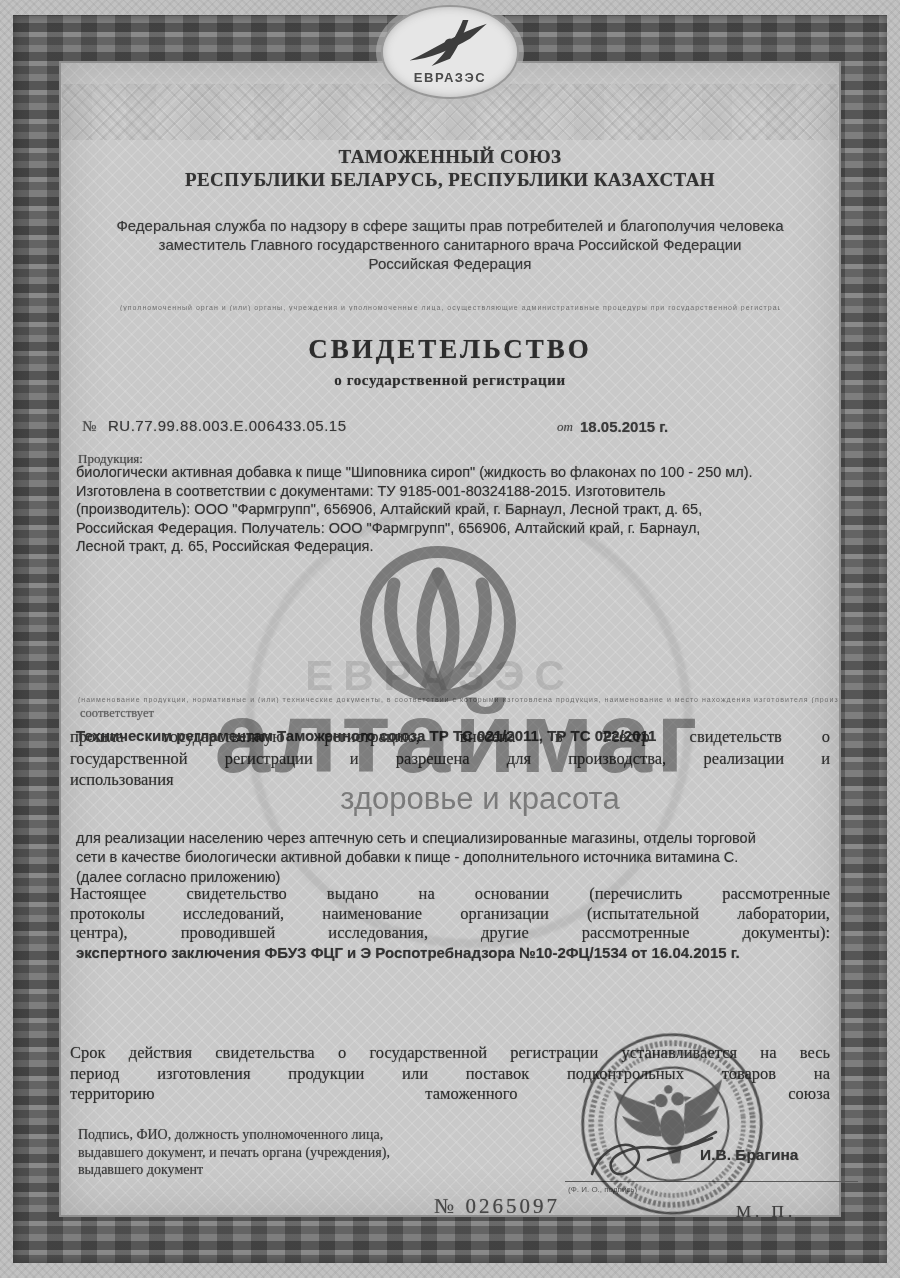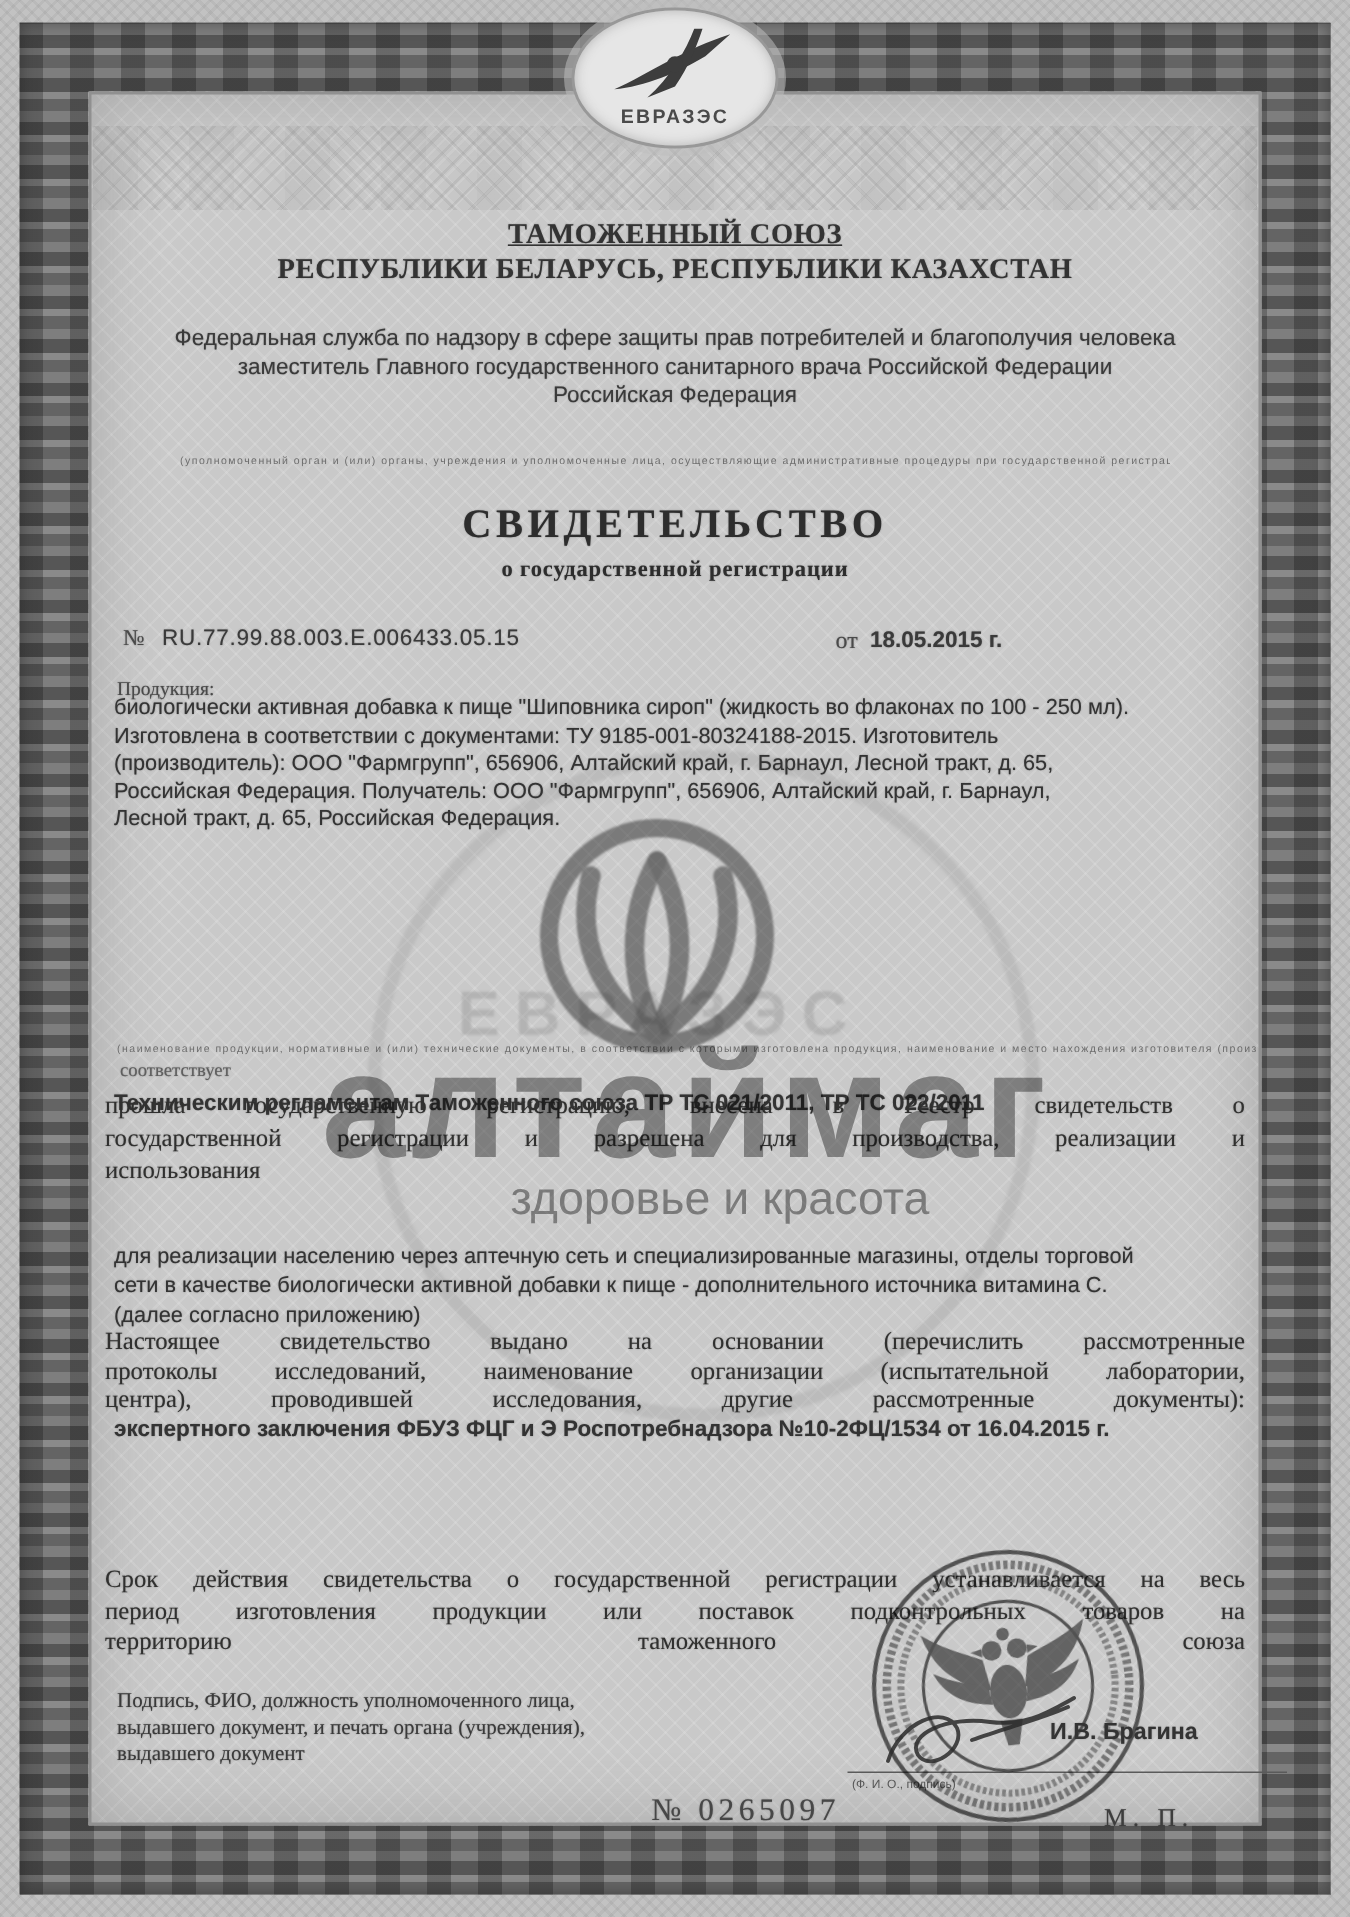--- a/index.html
+++ b/index.html
@@ -66,34 +66,34 @@
 
 <div class="page">
 
   <div class="band"></div>
   <div class="paper"></div>
   <div class="lattice-strip"></div>
 
   <div class="abs eurwm-circle z4"></div>
   <div class="abs eurwm-text z4" style="top:652px;">ЕВРАЗЭС</div>
 
-  <div class="abs ctr ser hdr-ser fuzz z5" style="top:146px;text-decoration:underline;">ТАМОЖЕННЫЙ СОЮЗ</div>
+  <div class="abs ctr ser hdr-ser fuzz z5" style="top:146px;">ТАМОЖЕННЫЙ СОЮЗ</div>
   <div class="abs ctr ser hdr-ser fuzz z5" style="top:169px;">РЕСПУБЛИКИ БЕЛАРУСЬ, РЕСПУБЛИКИ КАЗАХСТАН</div>
   <div class="abs ctr hdr-san fuzz z5" style="top:217px;">Федеральная служба по надзору в сфере защиты прав потребителей и благополучия человека</div>
   <div class="abs ctr hdr-san fuzz z5" style="top:236px;">заместитель Главного государственного санитарного врача Российской Федерации</div>
   <div class="abs ctr hdr-san fuzz z5" style="top:255px;">Российская Федерация</div>
   <div class="abs micro z5" style="top:304px;left:120px;width:660px;text-align:center;">(уполномоченный орган и (или) органы, учреждения и уполномоченные лица, осуществляющие административные процедуры при государственной регистрации)</div>
 
   <div class="abs ctr ser title fuzz z5" style="top:334px;">СВИДЕТЕЛЬСТВО</div>
   <div class="abs ctr ser subtitle fuzz z5" style="top:372px;">о государственной регистрации</div>
 
   <div class="abs z5" style="top:414px;left:70px;width:760px;height:26px;">
     <span class="abs ser fuzz" style="left:12px;top:4px;font-size:15px;color:#4a4a4a;">№</span>
     <span class="abs fuzz" style="left:38px;top:3px;font-size:15px;letter-spacing:.5px;color:#3a3a3a;">RU.77.99.88.003.E.006433.05.15</span>
-    <span class="abs ser fuzz" style="left:487px;top:5px;font-size:16px;color:#4a4a4a;">от</span>
+    <span class="abs ser fuzz" style="left:487px;top:5px;font-size:13px;color:#4a4a4a;font-style:italic;">от</span>
     <span class="abs fuzz" style="left:510px;top:4px;font-size:15px;font-weight:bold;color:#3a3a3a;">18.05.2015 г.</span>
   </div>
 
   <div class="abs ser fuzz z5" style="top:451px;left:78px;font-size:13px;color:#4a4a4a;">Продукция:</div>
   <div class="abs body-san fuzz z5" style="top:463px;left:76px;width:750px;">биологически активная добавка к пище "Шиповника сироп" (жидкость во флаконах по 100 - 250 мл).
 Изготовлена в соответствии с документами: ТУ 9185-001-80324188-2015. Изготовитель
 (производитель): ООО "Фармгрупп", 656906, Алтайский край, г. Барнаул, Лесной тракт, д. 65,
 Российская Федерация. Получатель: ООО "Фармгрупп", 656906, Алтайский край, г. Барнаул,
 Лесной тракт, д. 65, Российская Федерация.</div>
 

